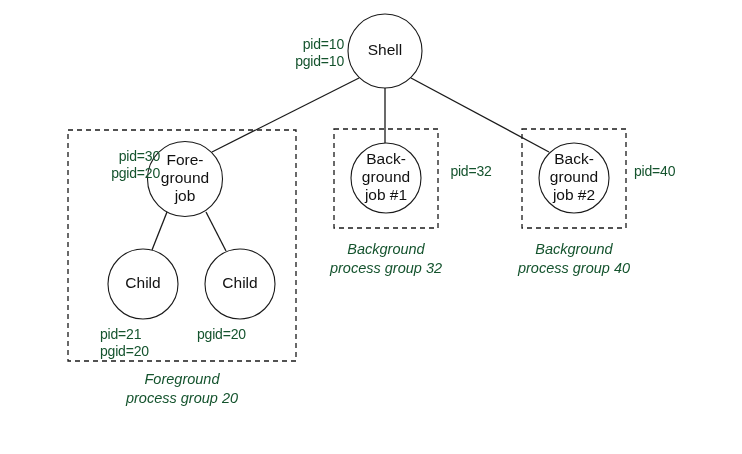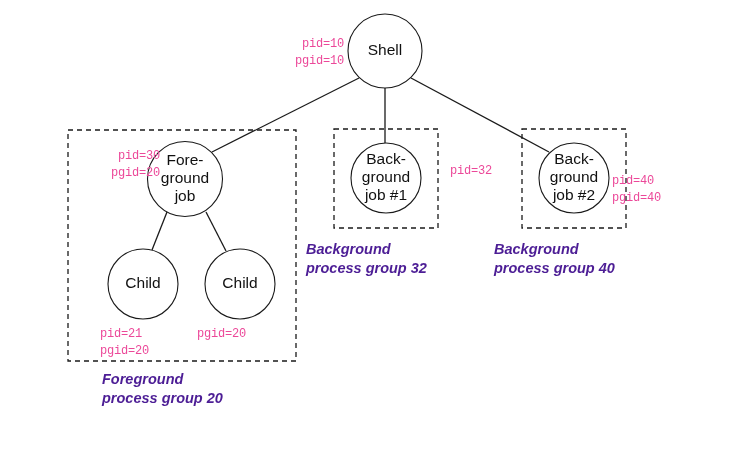--- a/index.html
+++ b/index.html
@@ -42,45 +42,45 @@
   }
   .node-label {
     font-family: "Liberation Sans", sans-serif;
     font-size: 15.5px;
     fill: #101010;
     text-anchor: middle;
     dominant-baseline: middle;
   }
   .pid-label {
     position: absolute;
-    font-family: Liberation Mono, monospace;
-    font-size: 12px;
-    color: #ec4899;
+    font-family: Liberation Sans, sans-serif;
+    font-size: 14px;
+    color: #14532d;
     line-height: 17px;
     white-space: pre;
     letter-spacing: -0.2px;
   }
   .pid-label.right-align {
     text-align: right;
   }
   .pid-label.left-align {
     text-align: left;
   }
   .pid-label.center-align {
     text-align: left;
   }
   .caption {
     position: absolute;
     font-family: "Liberation Sans", sans-serif;
     font-style: italic;
     font-size: 14.5px;
-    color: #4c1d95;
+    color: #14532d;
     line-height: 19px;
+    text-align: center;
     white-space: pre;
-    font-weight: bold;
   }
 </style>
 </head>
 <body>
 
 <div id="canvas">
 
   <svg class="layer" viewBox="0 0 742 454">
     <g id="boxes-group">
         <rect x="68" y="130" width="228" height="231" class="group-box"></rect>
@@ -127,21 +127,21 @@
         </g>
       </g>
   </svg>
 
   <div id="pid-labels-host">
       <div class="pid-label right-align" style="left: 258px; top: 36px; width: 86px;"><div>pid=10</div><div>pgid=10</div></div>
       <div class="pid-label right-align" style="left: 74px; top: 148px; width: 86px;"><div>pid=30</div><div>pgid=20</div></div>
       <div class="pid-label center-align" style="left: 100px; top: 326px; width: 86px;"><div>pid=21</div><div>pgid=20</div></div>
       <div class="pid-label center-align" style="left: 197px; top: 326px; width: 86px;"><div>pgid=20</div></div>
       <div class="pid-label left-align" style="left: 426px; top: 163px; width: 90px; text-align: center;"><div>pid=32</div></div>
-      <div class="pid-label left-align" style="left: 612px; top: 163px; width: 90px; margin-top: 10px;"><div>pid=40</div><div>pgid=40</div></div>
+      <div class="pid-label left-align" style="left: 634px; top: 163px; width: 90px;"><div>pid=40</div></div>
     </div>
   <div id="captions-host">
       <div class="caption" style="left: 102px; top: 370px; width: 160px;"><div>Foreground</div><div>process group 20</div></div>
       <div class="caption" style="left: 306px; top: 240px; width: 160px;"><div>Background</div><div>process group 32</div></div>
       <div class="caption" style="left: 494px; top: 240px; width: 160px;"><div>Background</div><div>process group 40</div></div>
     </div>
 
 </div>
 
 </body></html>

